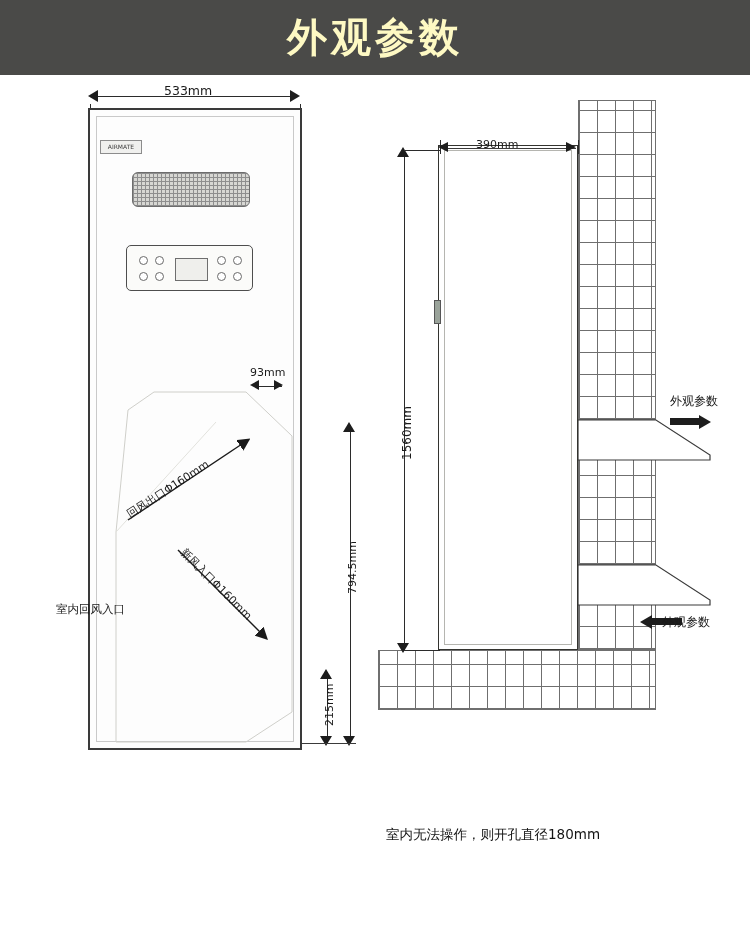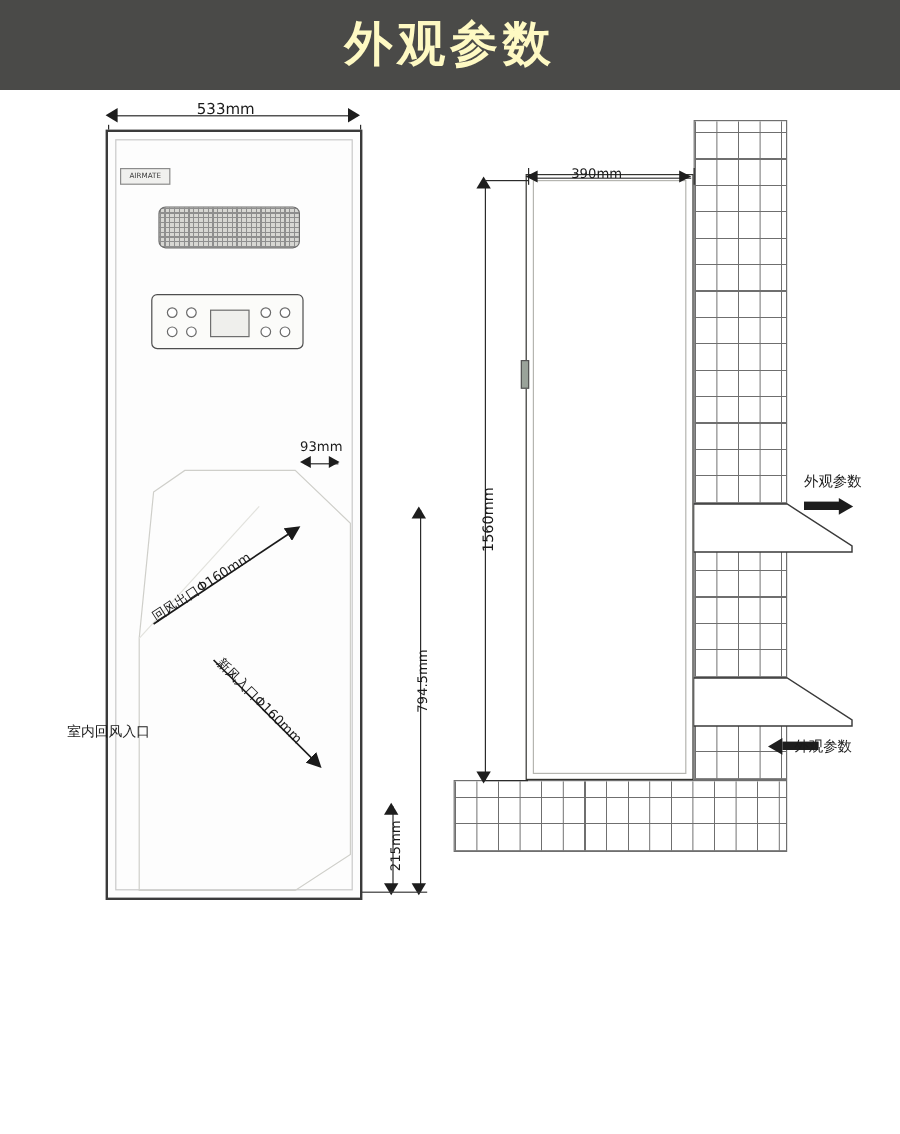--- a/index.html
+++ b/index.html
@@ -395,15 +395,18 @@
     </div>
 
     <div>
       <div class="arrow-bar" style="left:282px; top:518px; width:30px;"></div>
       <div class="arrow-l" style="left:270px; top:515px;"></div>
       <div class="lbl-cn" style="left:292px; top:514px; font-size:12px;">外观参数</div>
     </div>
   </div>
 
   <div id="notes">
+    <div class="note note-indent">
+      <span>室内无法操作，则开孔直径180mm</span>
+    </div>
   </div>
 
 </div>
 
 </body></html>

